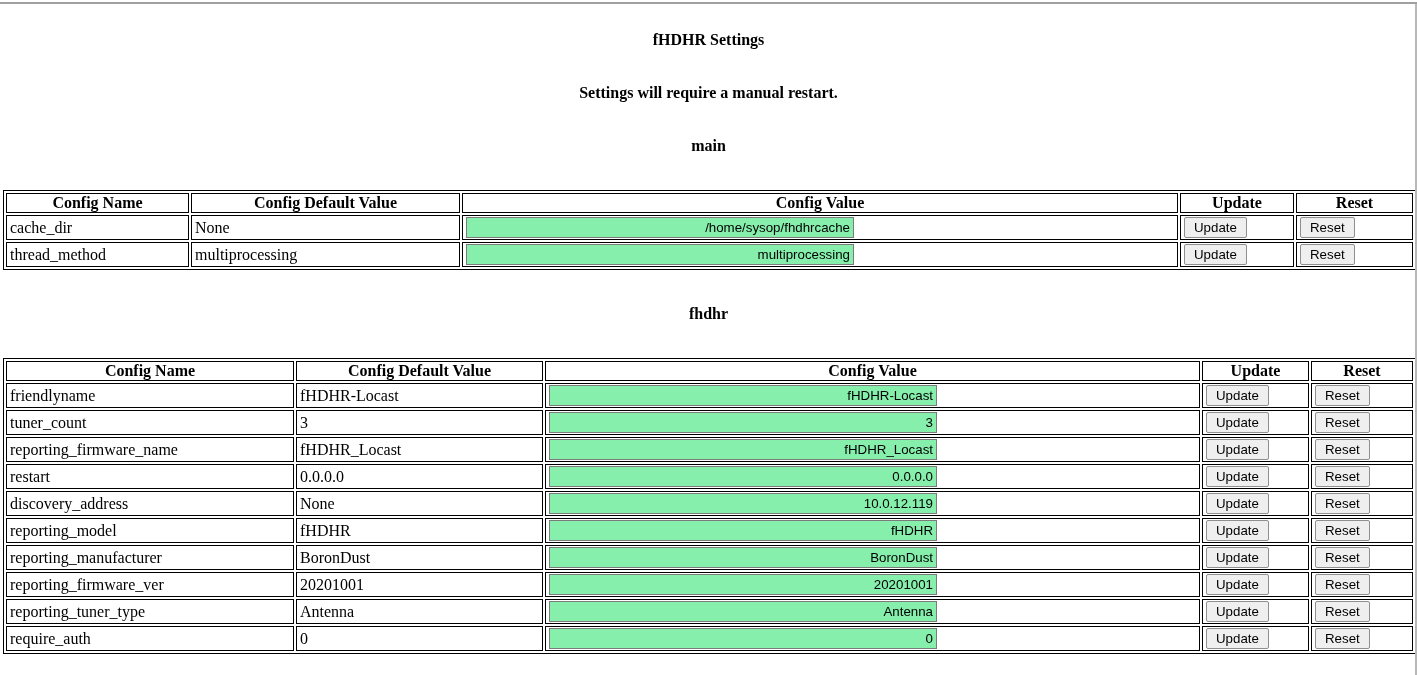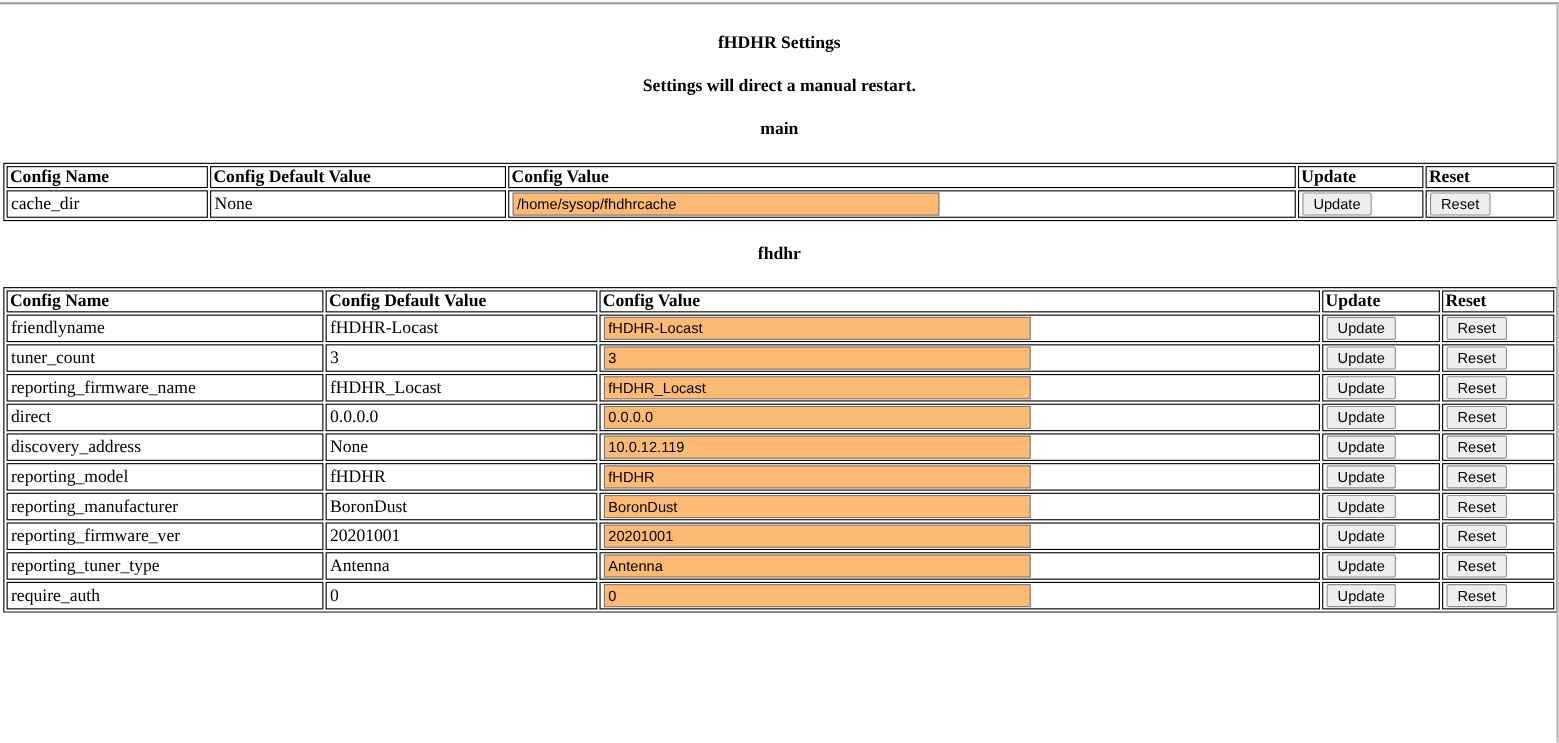--- a/index.html
+++ b/index.html
@@ -22,39 +22,39 @@
     right: 0;
     width: 2px;
     bottom: 0;
     background: #b8b8b8;
   }
   h4 {
     font-family: "Liberation Serif", serif;
     font-size: 16px;
     font-weight: bold;
     text-align: center;
-    margin: 21px 0;
+    margin: 35px 0;
     line-height: 18px;
   }
   h4.first { margin-top: 27px; }
   table.settings {
     table-layout: fixed;
     width: calc(100% - 6px);
     margin: 0 3px;
     border: 1px solid #000000;
     border-collapse: separate;
     border-spacing: 2px;
     background: #ffffff;
   }
   table.settings th {
     border: 1px solid #000000;
     font-family: "Liberation Serif", serif;
     font-size: 16px;
     font-weight: bold;
-    text-align: left;
+    text-align: center;
     height: 17px;
     padding: 0 2px;
     overflow: hidden;
     white-space: nowrap;
   }
   table.settings td {
     border: 1px solid #000000;
     font-family: "Liberation Serif", serif;
     font-size: 16px;
     text-align: left;
@@ -64,27 +64,28 @@
     overflow: hidden;
     white-space: nowrap;
   }
   td.value-cell { padding-left: 2px; }
   td.btn-cell { padding-left: 6px; }
   input.cfg-input {
     box-sizing: border-box;
     width: 388px;
     height: 21px;
     border: 1px solid #7b7b7b;
-    background: #fdba74;
+    background: #86efac;
     color: #000000;
     font-family: "Liberation Sans", sans-serif;
     font-size: 13.3px;
     padding: 1px 3px;
     margin: 0;
     vertical-align: middle;
+    text-align: right;
   }
   button.cfg-btn {
     box-sizing: border-box;
     height: 21px;
     font-family: "Liberation Sans", sans-serif;
     font-size: 13.3px;
     color: #000000;
     background: #efefef;
     border: 1px solid #8f8f8f;
     border-radius: 2px;
@@ -93,21 +94,21 @@
     vertical-align: middle;
   }
 </style>
 </head>
 <body>
 
 <div class="top-edge"></div>
 <div class="right-edge"></div>
 
 <h4 class="first">fHDHR Settings</h4>
-<h4>Settings will direct a manual restart.</h4>
+<h4>Settings will require a manual restart.</h4>
 
 <h4>main</h4>
 
 <table class="settings">
   <colgroup>
     <col style="width:183px">
       <col style="width:269px">
       <col style="width:716px">
       <col style="width:114px">
       <col>
@@ -129,20 +130,33 @@
         <input type="text" class="cfg-input" value="/home/sysop/fhdhrcache" style="">
       </td>
       <td class="btn-cell">
         <button class="cfg-btn">Update</button>
       </td>
       <td class="btn-cell">
         <button class="cfg-btn">Reset</button>
       </td>
     </tr>
 
+    <tr>
+      <td>thread_method</td>
+      <td>multiprocessing</td>
+      <td class="value-cell">
+        <input type="text" class="cfg-input" value="multiprocessing" style="">
+      </td>
+      <td class="btn-cell">
+        <button class="cfg-btn">Update</button>
+      </td>
+      <td class="btn-cell">
+        <button class="cfg-btn">Reset</button>
+      </td>
+    </tr>
   </tbody>
 
 </table>
 
 <h4>fhdhr</h4>
 
 <table class="settings">
   <colgroup>
     <col style="width:288px">
       <col style="width:247px">
@@ -197,21 +211,21 @@
       </td>
       <td class="btn-cell">
         <button class="cfg-btn">Update</button>
       </td>
       <td class="btn-cell">
         <button class="cfg-btn">Reset</button>
       </td>
     </tr>
 
     <tr>
-      <td>direct</td>
+      <td>restart</td>
       <td>0.0.0.0</td>
       <td class="value-cell">
         <input type="text" class="cfg-input" value="0.0.0.0" style="">
       </td>
       <td class="btn-cell">
         <button class="cfg-btn">Update</button>
       </td>
       <td class="btn-cell">
         <button class="cfg-btn">Reset</button>
       </td>

